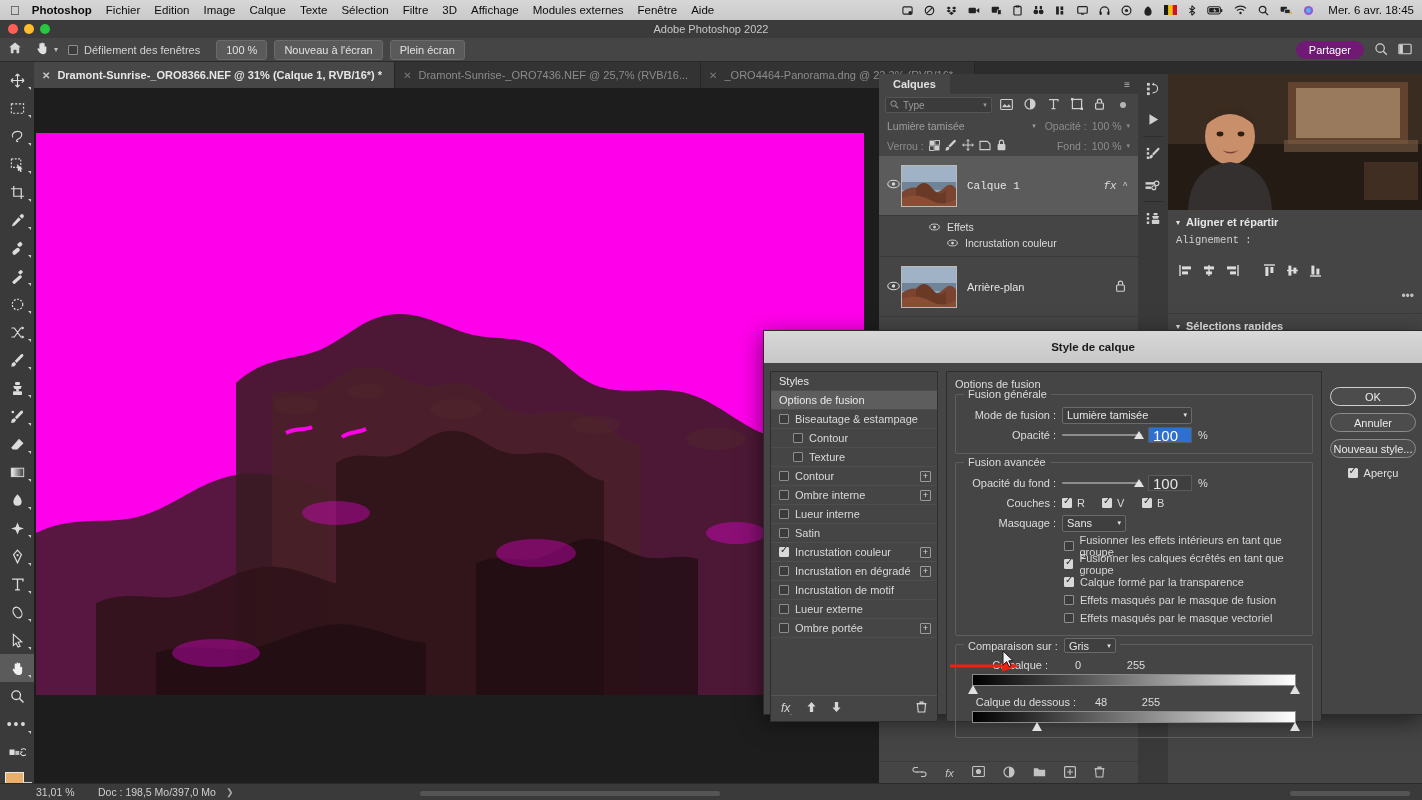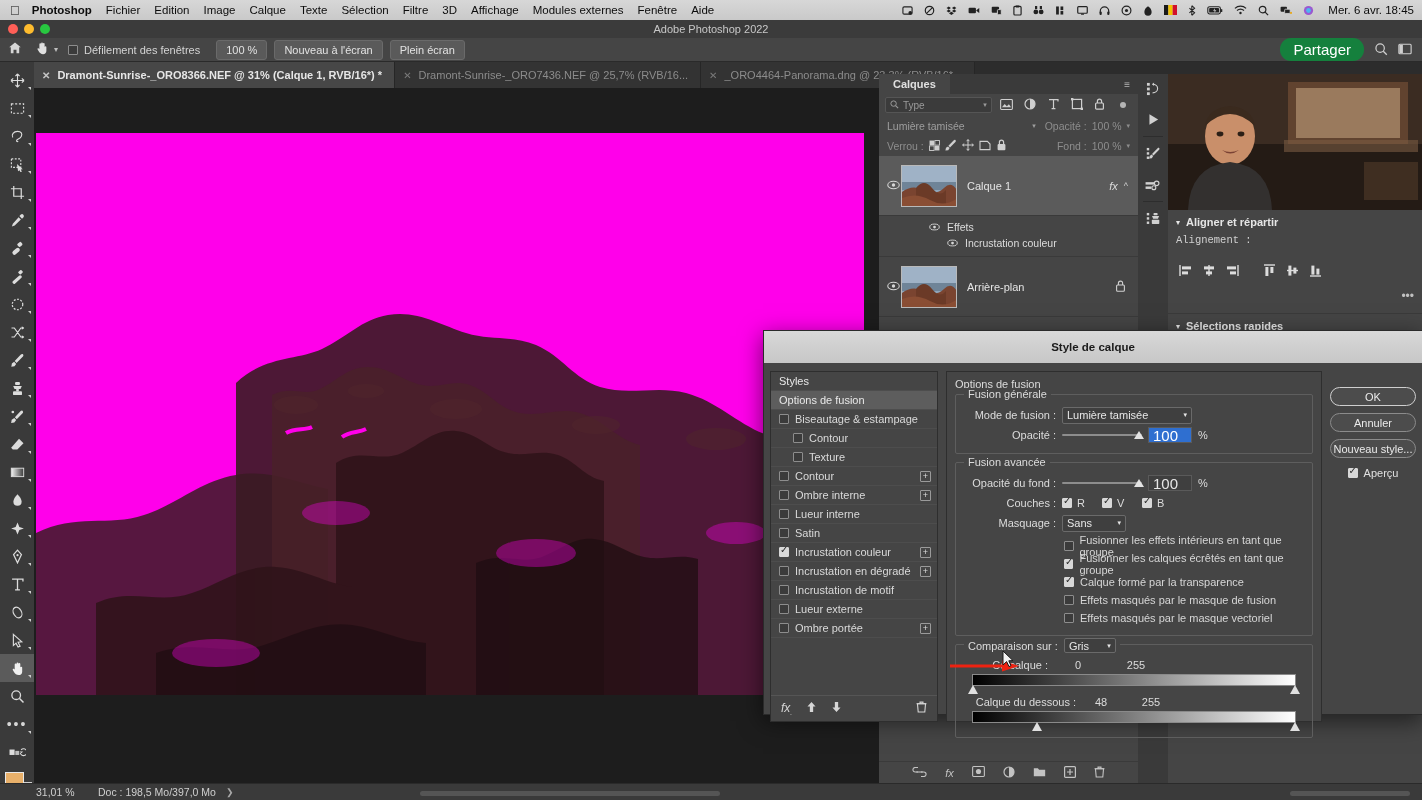--- a/index.html
+++ b/index.html
@@ -92,21 +92,21 @@
   .filterbox{ width:110px; height:16px; background:#3b3b3b; border:1px solid #555;
     border-radius:2px; font-size:10px; color:#9a9a9a; display:flex; align-items:center;
     padding:0 4px; gap:4px; }
   .fico{ color:#bdbdbd; font-size:11px; width:18px; text-align:center; }
   .rowline{ display:flex; align-items:center; height:20px; padding:0 8px;
     font-size:10.5px; color:#8d8d8d; gap:5px; }
   .blendsel{ flex:1; display:flex; align-items:center; justify-content:space-between;
     color:#9e9e9e; padding-right:4px; }
   .layerrow{ display:flex; align-items:center; height:60px; padding:0 6px;
     border-bottom:1px solid #3a3a3a; }
-  .layerrow.sel{ background:#5b5b5b; }
+  .layerrow.sel{ background:#5b5b5b;font-family:Liberation Mono, monospace; }
   .eye{ width:16px; text-align:center; color:#ccc; font-size:11px; }
   .thumb{ width:56px; height:42px; border:1px solid #b9b9b9; overflow:hidden; position:relative; }
   .lname{ margin-left:10px; font-size:11px; color:#e4e4e4; }
   .lfx{ margin-left:auto; font-size:11px; color:#dcdcdc; font-style:italic; }
   .efrow{ display:flex; align-items:center; height:16px; font-size:10.5px; color:#dcdcdc; }
   .panel-bottom{ position:absolute; left:0; bottom:0; width:259px; height:22px;
     background:#454545; display:flex; align-items:center; justify-content:center; gap:18px;
     color:#c3c3c3; font-size:11px; border-top:1px solid #3a3a3a; }
 
   
@@ -348,21 +348,21 @@
           <path d="M5 9V3.6a1 1 0 0 1 2 0V8V2.6a1 1 0 0 1 2 0V8V3.2a1 1 0 0 1 2 0V9v-2a1 1 0 0 1 2 0v4.4c0 2.2-1.6 3.6-3.8 3.6S5.2 13.6 4.4 12L3 9.6c-.5-.9.6-1.8 1.3-1z" fill="#e0e0e0"></path>
         </svg>
     </span>
     <span class="caret">▾</span>
     <span class="cbx"></span>
     <span class="lbl">Défilement des fenêtres</span>
     <span class="obtn">100 %</span>
     <span class="obtn">Nouveau à l'écran</span>
     <span class="obtn">Plein écran</span>
     <span style="margin-left:auto; display:flex; align-items:center; gap:10px; margin-right:10px;">
-      <span style="background:#15803d;color:#fff;border-radius:11px;padding:3px 13px;font-size:15px;">Partager</span>
+      <span style="background:#701a75;color:#fff;border-radius:11px;padding:3px 13px;font-size:11px;">Partager</span>
       <span>
         <svg width="14" height="14" viewBox="0 0 16 16">
             <circle cx="7" cy="7" r="4.8" fill="none" stroke="#cfcfcf" stroke-width="1.4"></circle>
             <line x1="10.6" y1="10.6" x2="14.6" y2="14.6" stroke="#cfcfcf" stroke-width="1.5"></line>
           </svg>
       </span>
       <span>
         <svg width="14" height="14" viewBox="0 0 16 16">
             <rect x="1" y="2.6" width="14" height="10.8" rx="1.2" fill="none" stroke="#cfcfcf" stroke-width="1.3"></rect>
             <rect x="1.6" y="3.2" width="4" height="9.6" fill="#cfcfcf"></rect>

